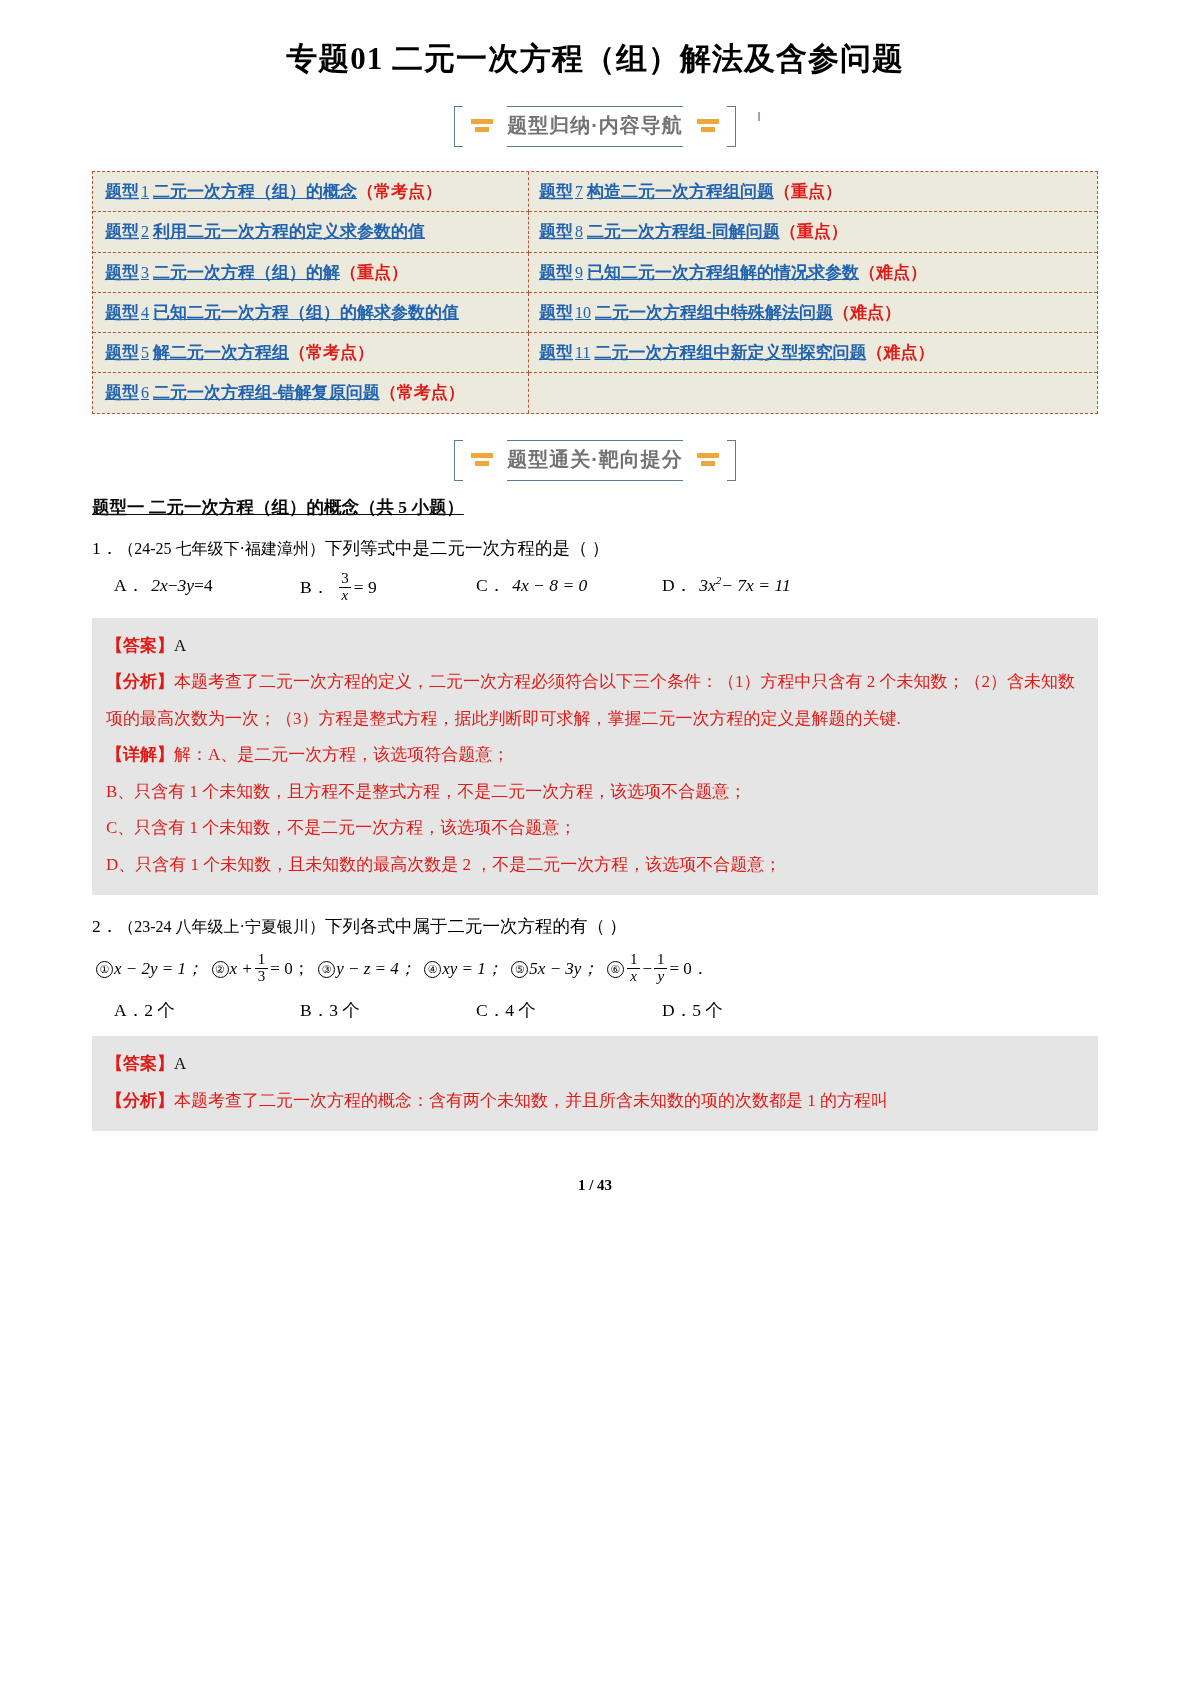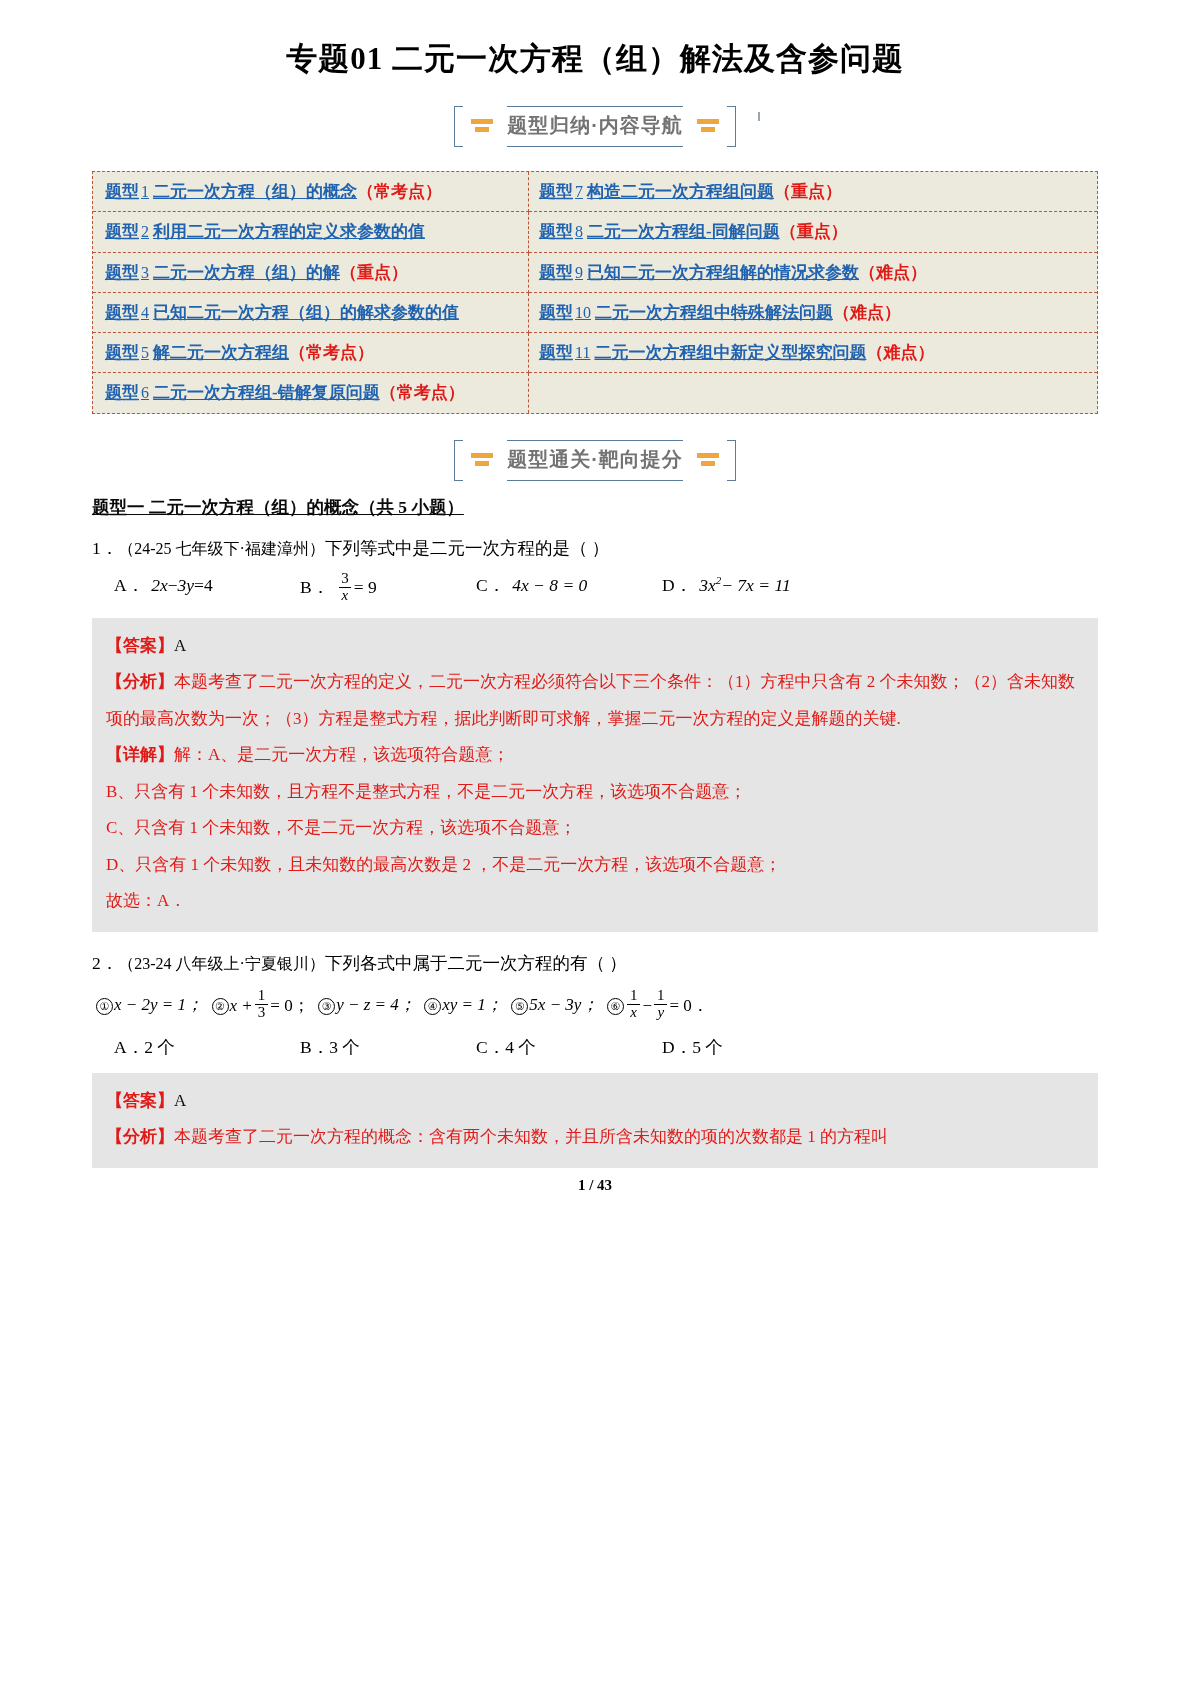--- a/index.html
+++ b/index.html
@@ -373,21 +373,20 @@
     </div>
     <div class="ansline">
       <span class="tagname">【分析】</span><span>本题考查了二元一次方程的定义，二元一次方程必须符合以下三个条件：（1）方程中只含有 2 个未知数；（2）含未知数项的最高次数为一次；（3）方程是整式方程，据此判断即可求解，掌握二元一次方程的定义是解题的关键.</span>
     </div>
     <div class="ansline">
       <span class="tagname">【详解】</span><span>解：A、是二元一次方程，该选项符合题意；</span>
     </div>
     <div class="ansline"><span>B、只含有 1 个未知数，且方程不是整式方程，不是二元一次方程，该选项不合题意；</span></div>
     <div class="ansline"><span>C、只含有 1 个未知数，不是二元一次方程，该选项不合题意；</span></div>
     <div class="ansline"><span>D、只含有 1 个未知数，且未知数的最高次数是 2 ，不是二元一次方程，该选项不合题意；</span></div>
-    <div class="ansline"><span>故选：A．</span></div>
   </div>
 
   <div class="q" style="margin-top:18px;">
     <span class="q-stem">2．</span><span class="q-grade">（23-24 八年级上·宁夏银川）</span><span class="q-stem">下列各式中属于二元一次方程的有（    ）</span>
   </div>
 
   <div class="expr-row">
     <span class="circ">①</span><span class="mathv">x − 2y = 1；</span>&nbsp;
     <span class="circ">②</span><span class="mathv"><span>x +</span><span class="frac">
           <span class="num up">1</span>

